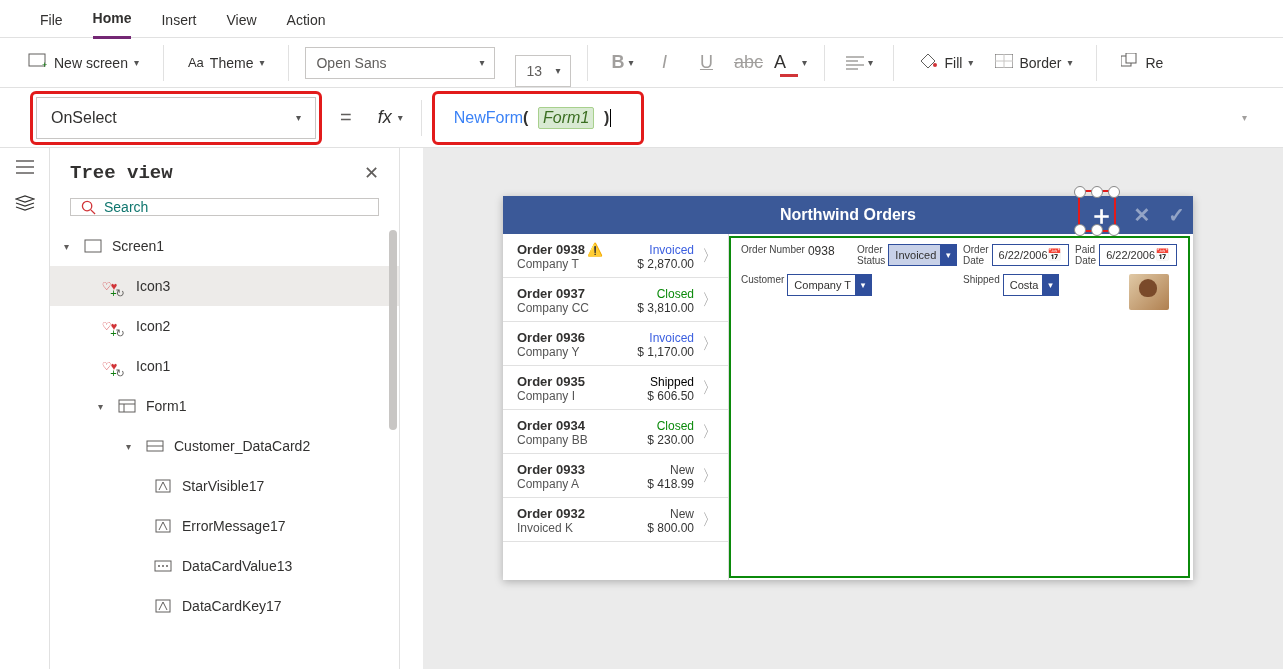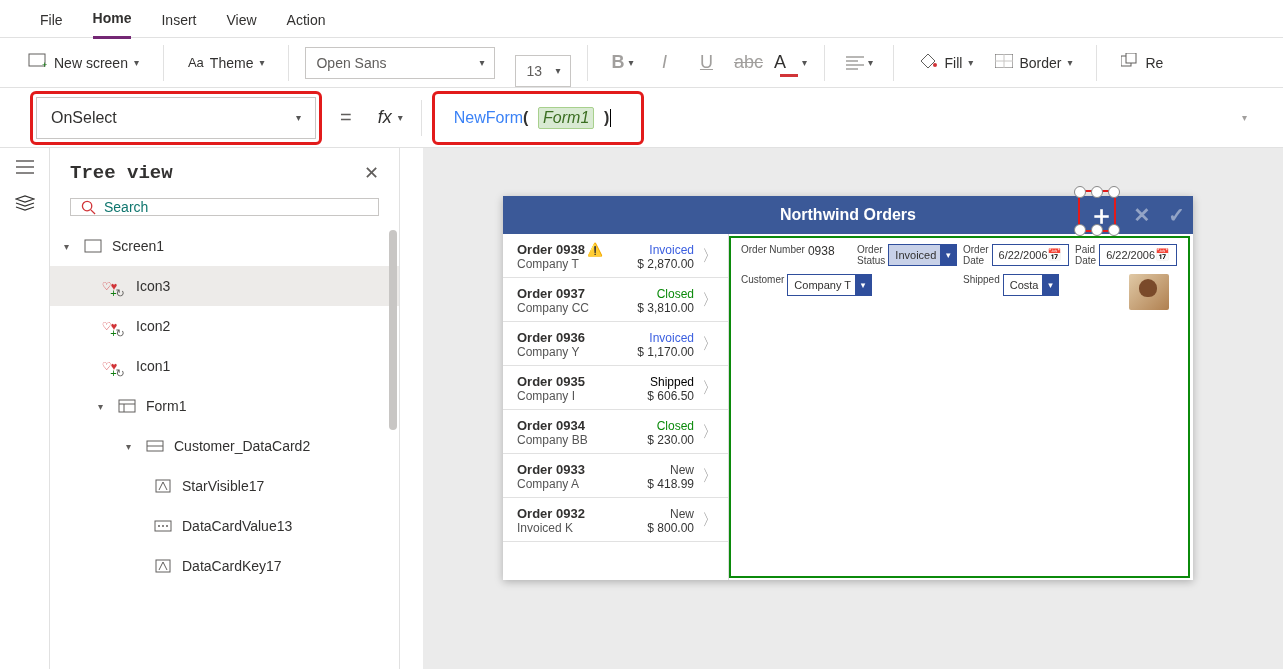--- a/index.html
+++ b/index.html
@@ -319,20 +319,29 @@
         <span class="ico">
             <svg width="16" height="14">
               <rect x="1" y="1" width="14" height="12" fill="none" stroke="#605e5c"></rect>
               <path d="M4 11 L8 3 L12 11" fill="none" stroke="#605e5c"></path>
             </svg>
           </span>
         <span>StarVisible17</span>
       </div>
       <div class="tnode lvl3">
         <span class="ico">
+            <svg width="16" height="14">
+              <rect x="1" y="1" width="14" height="12" fill="none" stroke="#605e5c"></rect>
+              <path d="M4 11 L8 3 L12 11" fill="none" stroke="#605e5c"></path>
+            </svg>
+          </span>
+        <span>ErrorMessage17</span>
+      </div>
+      <div class="tnode lvl3">
+        <span class="ico">
             <svg width="18" height="12">
               <rect x="1" y="1" width="16" height="10" fill="none" stroke="#605e5c"></rect>
               <circle cx="5" cy="6" r="1" fill="#605e5c"></circle>
               <circle cx="9" cy="6" r="1" fill="#605e5c"></circle>
               <circle cx="13" cy="6" r="1" fill="#605e5c"></circle>
             </svg>
           </span>
         <span>DataCardValue13</span>
       </div>
       <div class="tnode lvl3">

